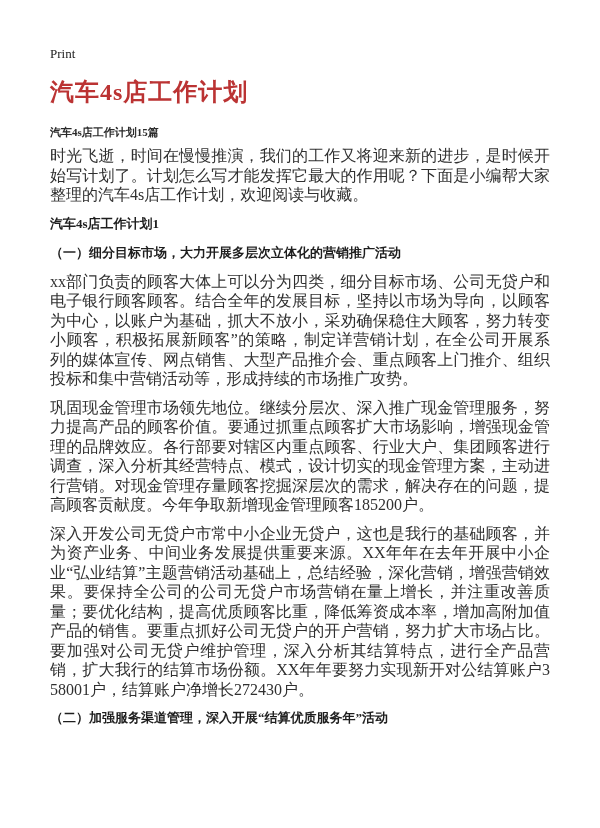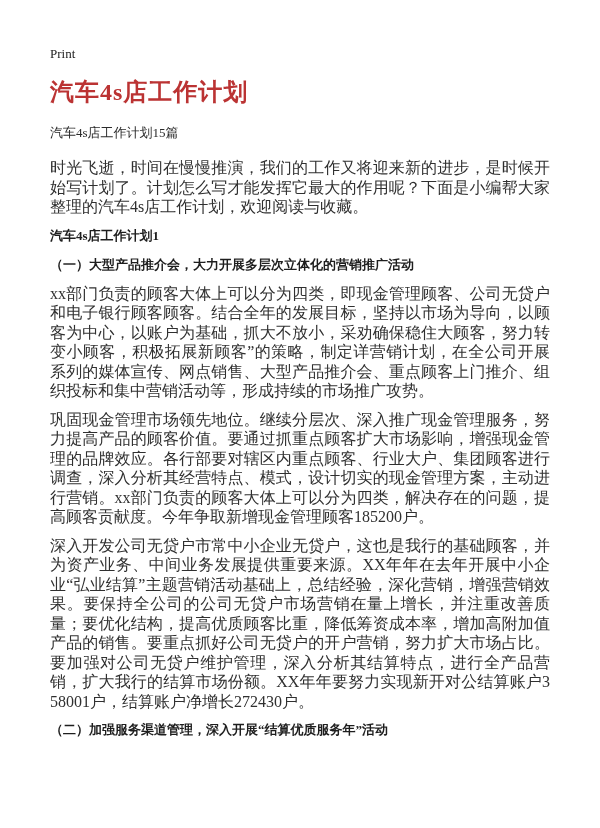--- a/index.html
+++ b/index.html
@@ -31,24 +31,25 @@
   }
   h1.doc-title {
     margin: 6px 0 16px 0;
     text-align: left;
     font-size: 24px;
     line-height: 30px;
     font-weight: 700;
     letter-spacing: 1px;
   }
   .subtitle {
-    font-size: 13px;
+    font-size: 11px;
     line-height: 19px;
-    margin: 0 0 16px 0;
+    margin: 0 0 4px 0;
     color: #2a2a2a;
+    font-weight: bold;
   }
   p.para {
     font-size: 16px;
     line-height: 19.5px;
     margin: 0 0 9px 0;
     text-align: justify;
     word-break: break-all;
     color: #303030;
   }
   h2.sec {
@@ -68,24 +69,24 @@
   <span class="print-label">Print</span>
 
   <h1 class="doc-title" style="color: rgb(187, 51, 51);">汽车4s店工作计划</h1>
 
   <div class="subtitle">汽车4s店工作计划15篇</div>
 
   <p class="para">时光飞逝，时间在慢慢推演，我们的工作又将迎来新的进步，是时候开始写计划了。计划怎么写才能发挥它最大的作用呢？下面是小编帮大家整理的汽车4s店工作计划，欢迎阅读与收藏。</p>
 
   <h2 class="sec">汽车4s店工作计划1</h2>
 
-  <h2 class="sec">（一）大型产品推介会，大力开展多层次立体化的营销推广活动</h2>
+  <h2 class="sec">（一）细分目标市场，大力开展多层次立体化的营销推广活动</h2>
 
-  <p class="para">xx部门负责的顾客大体上可以分为四类，即现金管理顾客、公司无贷户和电子银行顾客顾客。结合全年的发展目标，坚持以市场为导向，以顾客为中心，以账户为基础，抓大不放小，采劝确保稳住大顾客，努力转变小顾客，积极拓展新顾客”的策略，制定详营销计划，在全公司开展系列的媒体宣传、网点销售、大型产品推介会、重点顾客上门推介、组织投标和集中营销活动等，形成持续的市场推广攻势。</p>
+  <p class="para">xx部门负责的顾客大体上可以分为四类，细分目标市场、公司无贷户和电子银行顾客顾客。结合全年的发展目标，坚持以市场为导向，以顾客为中心，以账户为基础，抓大不放小，采劝确保稳住大顾客，努力转变小顾客，积极拓展新顾客”的策略，制定详营销计划，在全公司开展系列的媒体宣传、网点销售、大型产品推介会、重点顾客上门推介、组织投标和集中营销活动等，形成持续的市场推广攻势。</p>
 
-  <p class="para">巩固现金管理市场领先地位。继续分层次、深入推广现金管理服务，努力提高产品的顾客价值。要通过抓重点顾客扩大市场影响，增强现金管理的品牌效应。各行部要对辖区内重点顾客、行业大户、集团顾客进行调查，深入分析其经营特点、模式，设计切实的现金管理方案，主动进行营销。xx部门负责的顾客大体上可以分为四类，解决存在的问题，提高顾客贡献度。今年争取新增现金管理顾客185200户。</p>
+  <p class="para">巩固现金管理市场领先地位。继续分层次、深入推广现金管理服务，努力提高产品的顾客价值。要通过抓重点顾客扩大市场影响，增强现金管理的品牌效应。各行部要对辖区内重点顾客、行业大户、集团顾客进行调查，深入分析其经营特点、模式，设计切实的现金管理方案，主动进行营销。对现金管理存量顾客挖掘深层次的需求，解决存在的问题，提高顾客贡献度。今年争取新增现金管理顾客185200户。</p>
 
   <p class="para">深入开发公司无贷户市常中小企业无贷户，这也是我行的基础顾客，并为资产业务、中间业务发展提供重要来源。XX年年在去年开展中小企业“弘业结算”主题营销活动基础上，总结经验，深化营销，增强营销效果。要保持全公司的公司无贷户市场营销在量上增长，并注重改善质量；要优化结构，提高优质顾客比重，降低筹资成本率，增加高附加值产品的销售。要重点抓好公司无贷户的开户营销，努力扩大市场占比。要加强对公司无贷户维护管理，深入分析其结算特点，进行全产品营销，扩大我行的结算市场份额。XX年年要努力实现新开对公结算账户358001户，结算账户净增长272430户。</p>
 
 
   <h2 class="sec">（二）加强服务渠道管理，深入开展“结算优质服务年”活动</h2>
 
 </div>
 
 </body></html>

